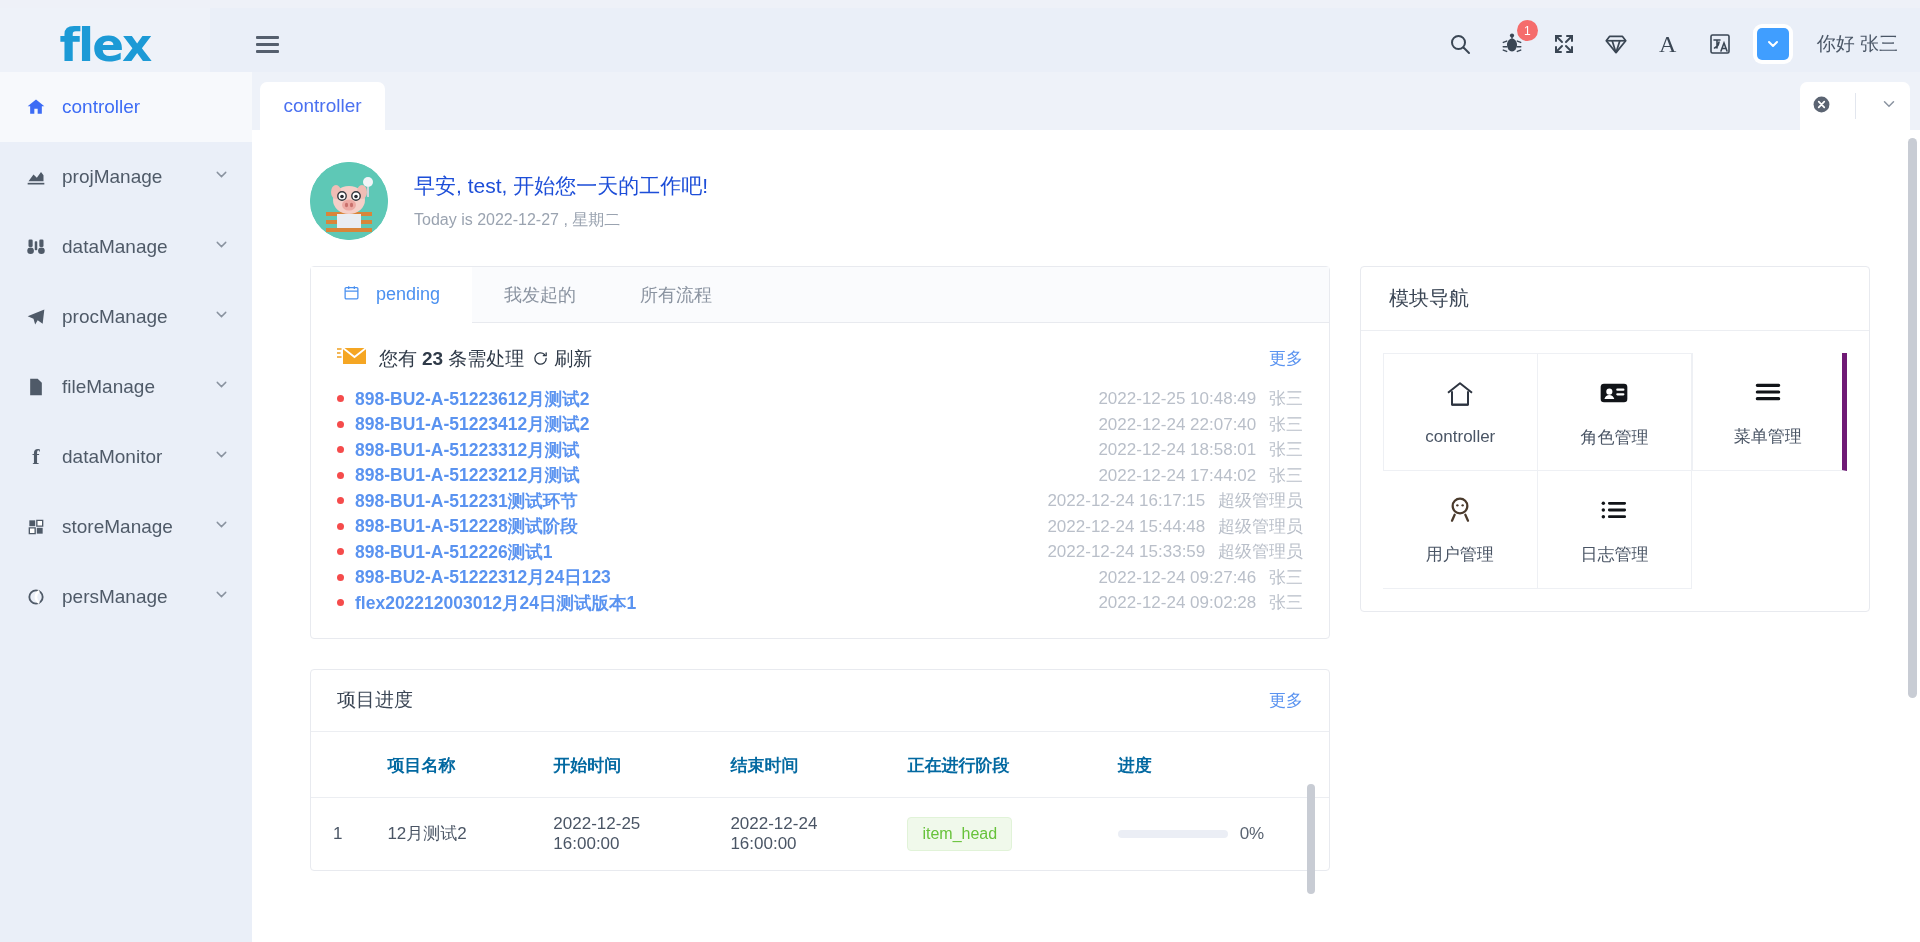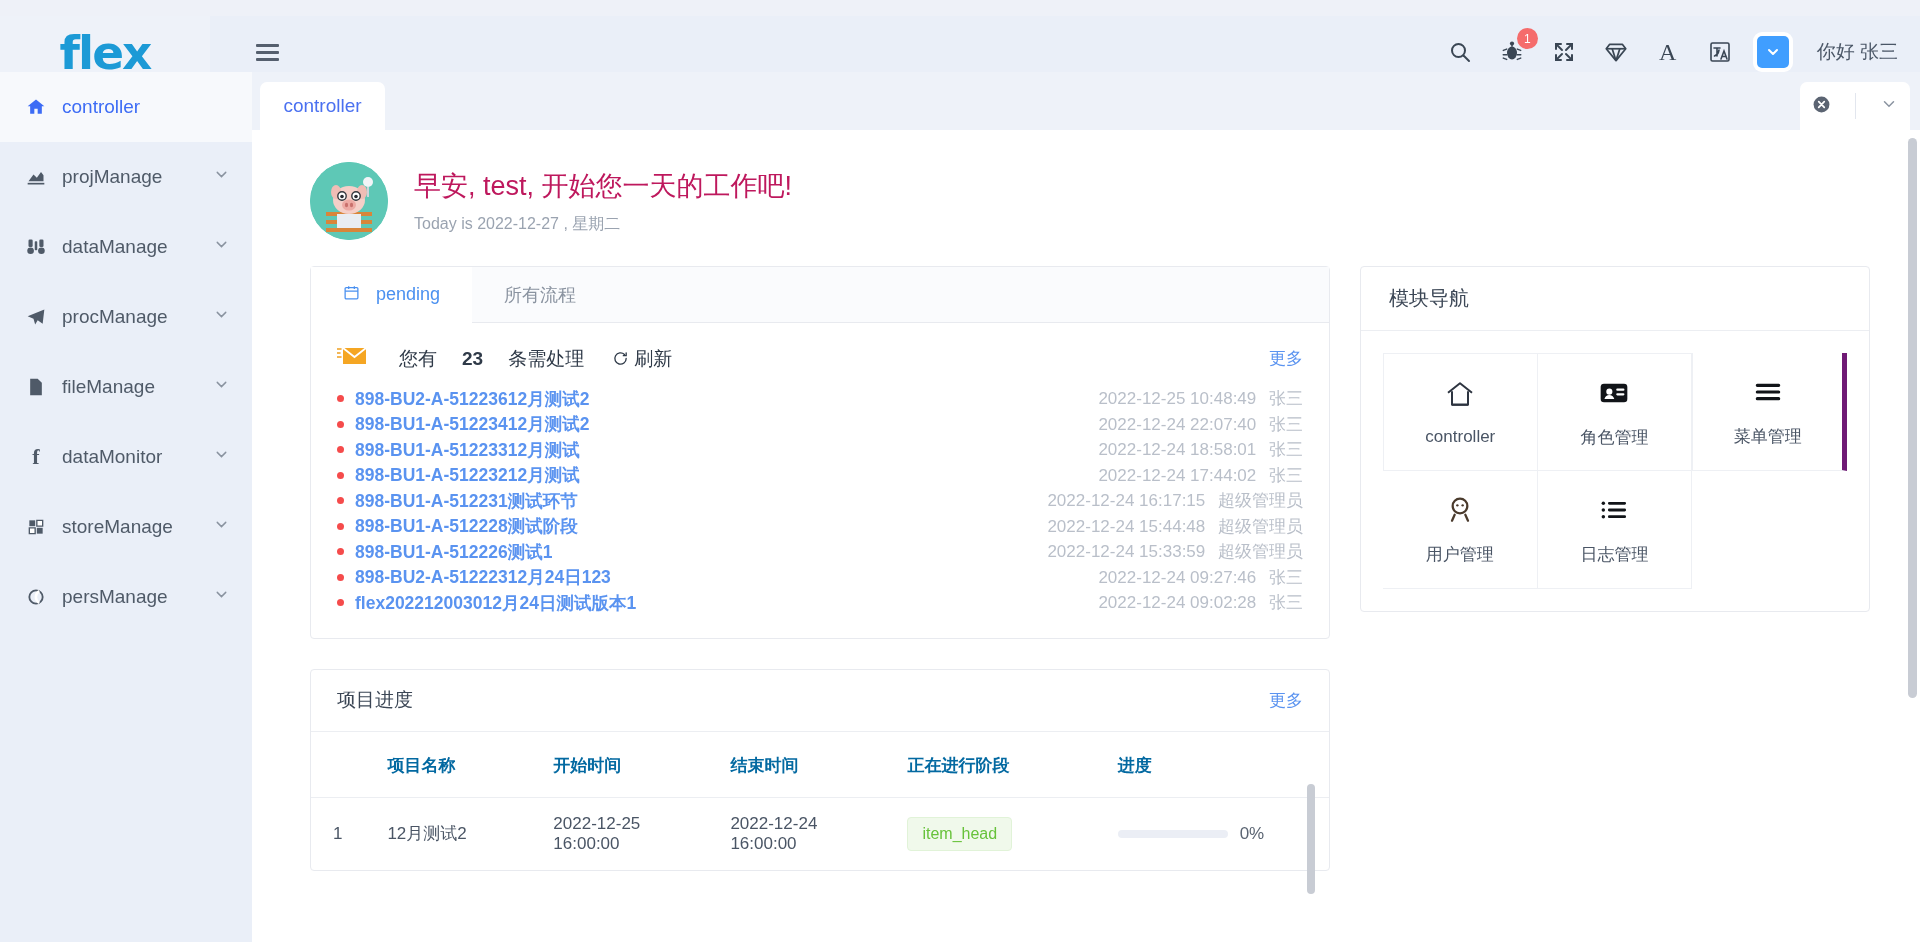--- a/index.html
+++ b/index.html
@@ -6,21 +6,21 @@
   html, body {
     width: 1920px; height: 942px;
     font-family: "Liberation Sans", sans-serif;
     background: #eef1f8;
     overflow: hidden;
   }
   .app { position: relative; width: 1920px; height: 942px; }
 
   
   .header {
-    position: absolute; top: 16px; left: 0; width: 1920px; height: 72px;
+    position: absolute; top: 8px; left: 0; width: 1920px; height: 72px;
     background: #eaeff8; display: flex; align-items: center;
   }
   .logo-zone {
     width: 210px; height: 72px; display: flex; align-items: center;
     justify-content: center; background: #eef2f9;
   }
   .logo {
     font-size: 47px; font-weight: bold; color: #1c9ad6;
     letter-spacing: -2px; font-family: "DejaVu Sans", sans-serif;
   }
@@ -95,39 +95,39 @@
     position: absolute; top: 8px; left: 0; width: 9px; height: 560px;
     background: #c8ccd4; border-radius: 5px;
   }
 
   
   .greeting { display: flex; align-items: center; gap: 26px; padding: 32px 0 0 58px; }
   .avatar {
     width: 78px; height: 78px; border-radius: 50%;
     background: #5ec8b6; overflow: hidden; position: relative; flex: none;
   }
-  .greet-text .g1 { font-size: 27px; color: #be185d; margin-bottom: 10px; }
+  .greet-text .g1 { font-size: 21px; color: #1d4ed8; margin-bottom: 10px; }
   .greet-text .g2 { font-size: 16px; color: #9aa3b0; }
 
   
   .cols { display: flex; padding: 26px 0 0 58px; gap: 30px; }
   .left-col { width: 1020px; }
   .right-col { width: 510px; }
 
   .card { border: 1px solid #e8eaef; border-radius: 4px; background: #fff; }
 
   
   .tabs-row { display: flex; height: 56px; background: #fafbfd; border-bottom: 1px solid #e8eaef; }
   .ptab {
     padding: 0 32px; display: flex; align-items: center; gap: 16px;
     font-size: 18px; color: #8a93a0; cursor: pointer;
   }
   .ptab.active { background: #fff; color: #4a90f0; border-bottom: 1px solid #fff; margin-bottom: -1px; }
   .notice-row {
-    display: flex; align-items: center; padding: 22px 26px 10px 26px; font-size: 19px; color: #2f3a48; gap: 20px;
+    display: flex; align-items: center; padding: 22px 26px 10px 26px; font-size: 19px; color: #2f3a48;
   }
   .env-icon { margin-right: 12px; }
   .notice-row b { font-weight: bold; padding: 0 5px; }
   .refresh { cursor: pointer; display: inline-flex; align-items: center; gap: 5px; margin-left: 8px; }
   .more-link { margin-left: auto; color: #5a93f0; font-size: 17px; cursor: pointer; }
 
   .task-list { padding: 4px 26px 22px 26px; }
   .task-row { display: flex; align-items: center; height: 25.5px; }
   .dot { width: 7px; height: 7px; border-radius: 50%; background: #f54b4b; margin-right: 11px; flex: none; }
   .task-name { color: #5a93f0; font-size: 17.5px; font-weight: bold; cursor: pointer; white-space: nowrap; }
@@ -434,20 +434,21 @@
           <div class="tabs-row">
             <div class="ptab active">
               <span>
                 <svg width="17" height="17" viewBox="0 0 24 24" fill="none" stroke="#4a90f0" stroke-width="1.8">
                   <rect x="3" y="5" width="18" height="16" rx="1.5"></rect>
                     <path d="M3 10h18M8 3v4M16 3v4"></path>
                 </svg>
               </span>
               <span>pending</span>
             </div>
+            <div class="ptab">我发起的</div>
             <div class="ptab">所有流程</div>
           </div>
 
           <div class="notice-row">
             <span class="env-icon">
               <svg width="30" height="22" viewBox="0 0 30 22">
                 <path d="M0 4h4M0 8h3M0 12h4" stroke="#f0a020" stroke-width="1.6" stroke-linecap="round"></path>
                 <rect x="6" y="3" width="23" height="16" fill="#f5a623"></rect>
                 <path d="M6 3l11.5 9L29 3" fill="none" stroke="#fff" stroke-width="1.8"></path>
               </svg>

